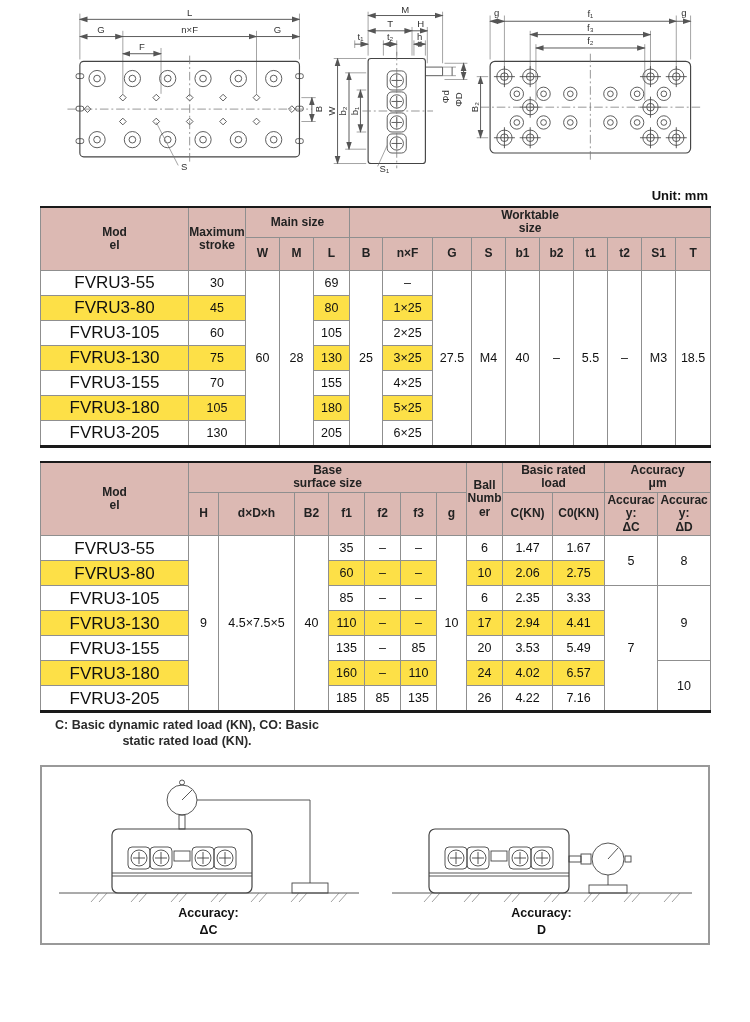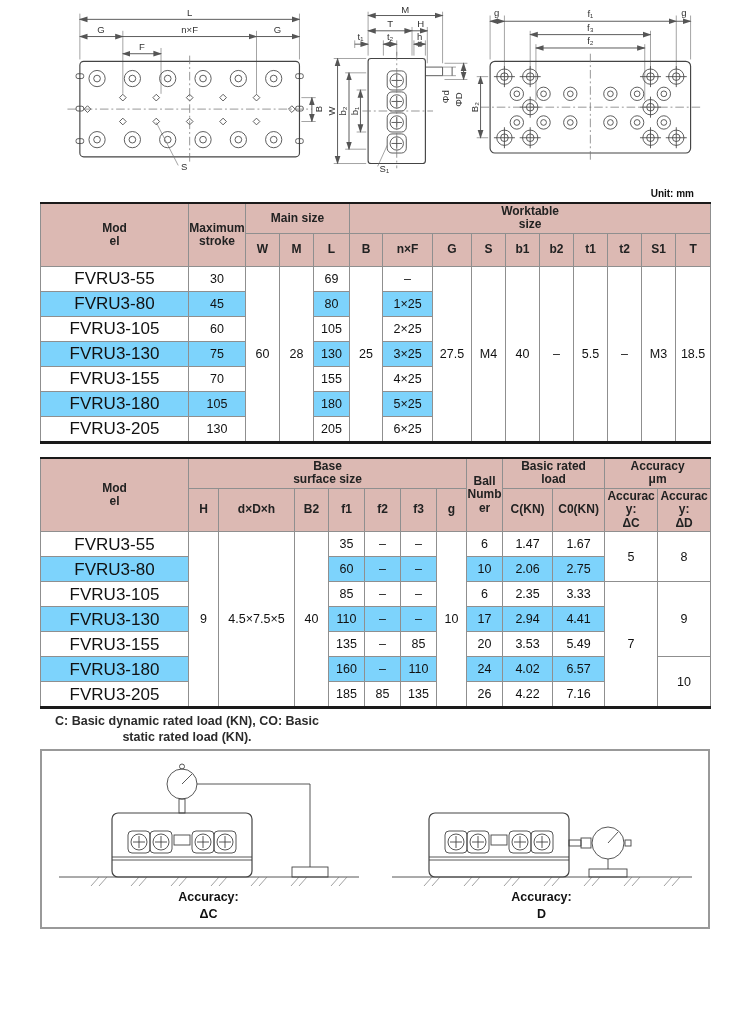--- a/index.html
+++ b/index.html
@@ -9,35 +9,35 @@
   .title { text-align:center; font-size:40px; font-weight:bold; color:#a91e23; margin:26px 0 6px; letter-spacing:.5px; }
 
   .drawings { display:flex; justify-content:space-between; align-items:flex-start; margin:2px 40px 0 56px; height:176px; }
   svg text { font-family:"Liberation Sans",sans-serif; font-size:10px; fill:#333; }
   .dim  { stroke:#555; stroke-width:1; fill:none; }
   .ext  { stroke:#777; stroke-width:.7; fill:none; }
   .bl   { stroke:#444; stroke-width:1.2; fill:none; }
   .bl2  { stroke:#444; stroke-width:.9; fill:none; }
   .cl   { stroke:#777; stroke-width:.8; stroke-dasharray:9 3 2 3; fill:none; }
 
-  .unit { text-align:right; margin:10px 56px 3px 0; font-weight:bold; font-size:10px; color:#111; }
+  .unit { text-align:right; margin:10px 42px 3px 0; font-weight:bold; font-size:13px; color:#111; }
 
   table.spec { border-collapse:collapse; table-layout:fixed; margin-left:40px; width:670px;
                border-top:2px solid #1a1a1a; border-bottom:3px solid #1a1a1a; }
   .spec th, .spec td { border:1px solid #8f8f8f; text-align:center; vertical-align:middle; padding:1px 0; line-height:1.12; overflow:hidden; }
   .spec thead th { background:#dcb9b3; font-weight:bold; font-size:12px; color:#222; white-space:pre-line; overflow-wrap:break-word; }
   .spec thead tr.grp th { height:24px; }
   .spec thead tr.sub th { height:30px; }
   .spec tbody td { height:22px; background:#fff; font-size:12.5px; color:#111; }
   .spec tbody td:first-child { font-size:17px; }
-  .spec tbody tr.alt td:not(.merged) { background:#7dd3fc; }
+  .spec tbody tr.alt td:not(.merged) { background:#fde047; }
 
   .tgap { height:13px; }
 
-  .footnote-wrap { margin:5px 0 4px 55px; }
+  .footnote-wrap { margin:5px 0 16px 55px; }
   .footnote { display:inline-block; text-align:center; white-space:pre-line; font-size:12.5px; font-weight:bold; color:#2b2b2b; line-height:1.25; }
 
   .acc-box { margin:4px 40px 0; border:2px solid #999; height:176px; display:flex; }
   .acc-half { flex:1; display:flex; flex-direction:column; align-items:center; justify-content:flex-start; padding-top:4px; }
   .acc-label { text-align:center; font-size:12.5px; font-weight:bold; color:#111; white-space:pre-line; line-height:1.3; margin-top:-4px; }
 </style>
 </head>
 <body>
 
 <div class="page">

